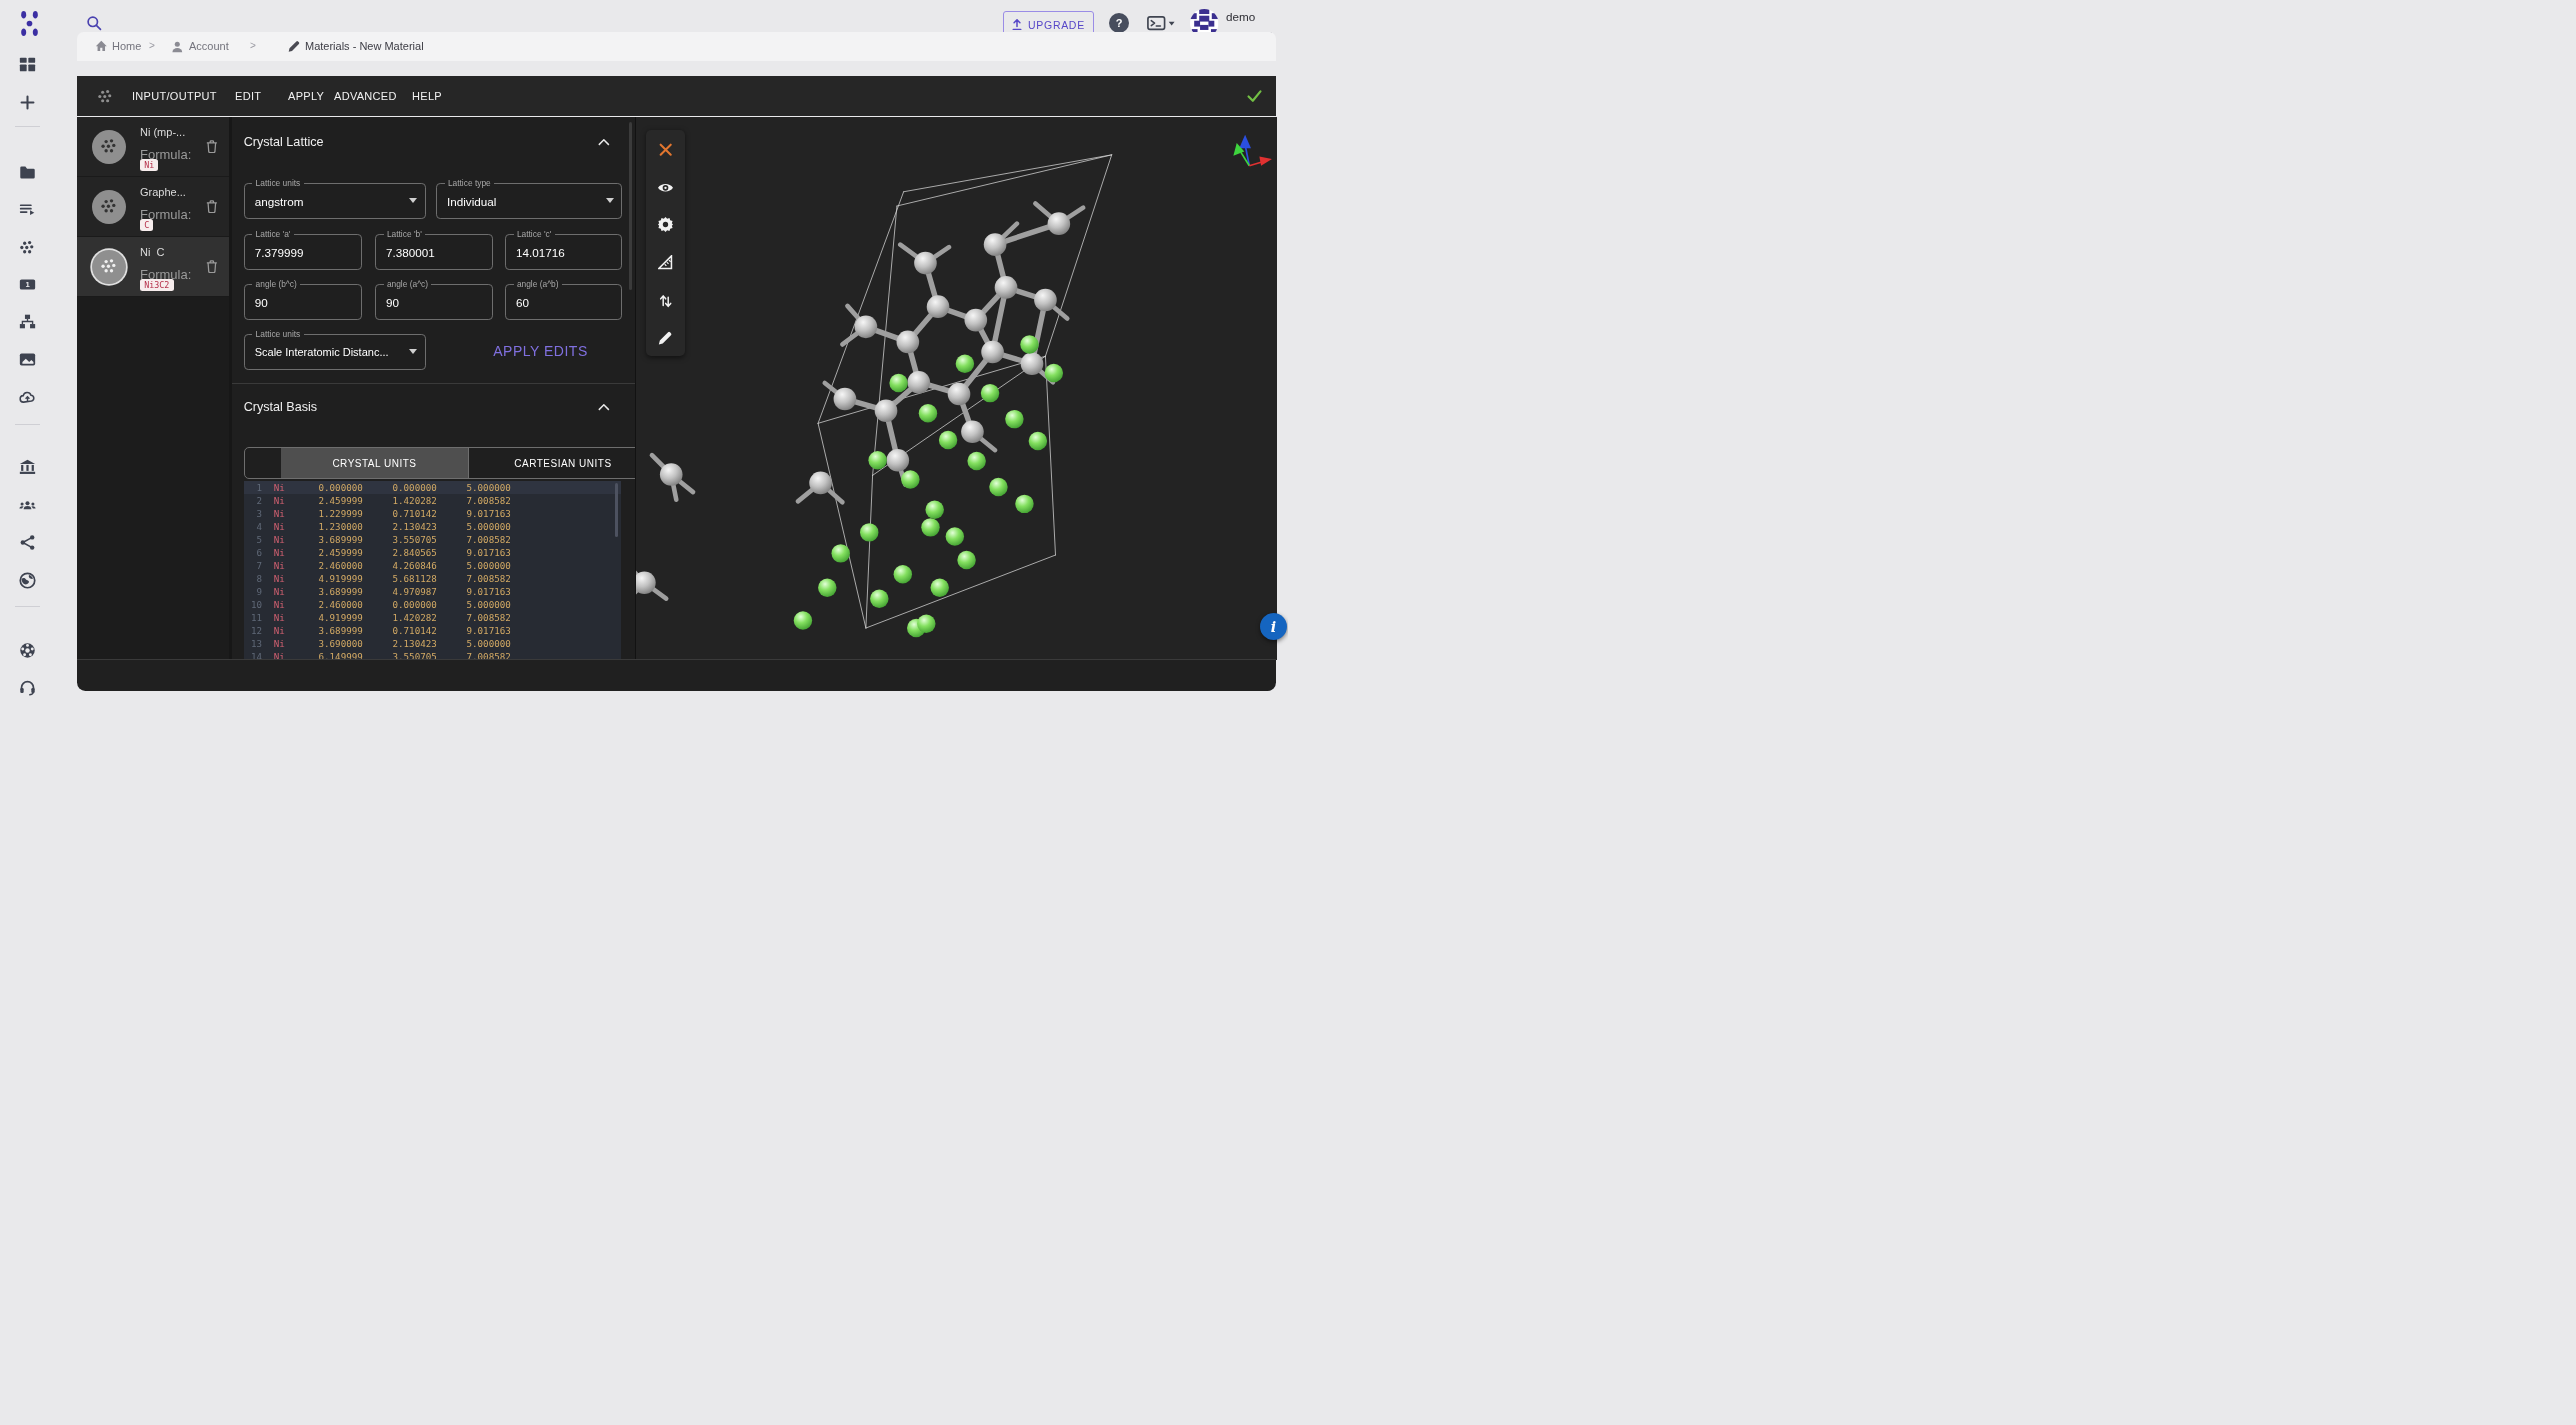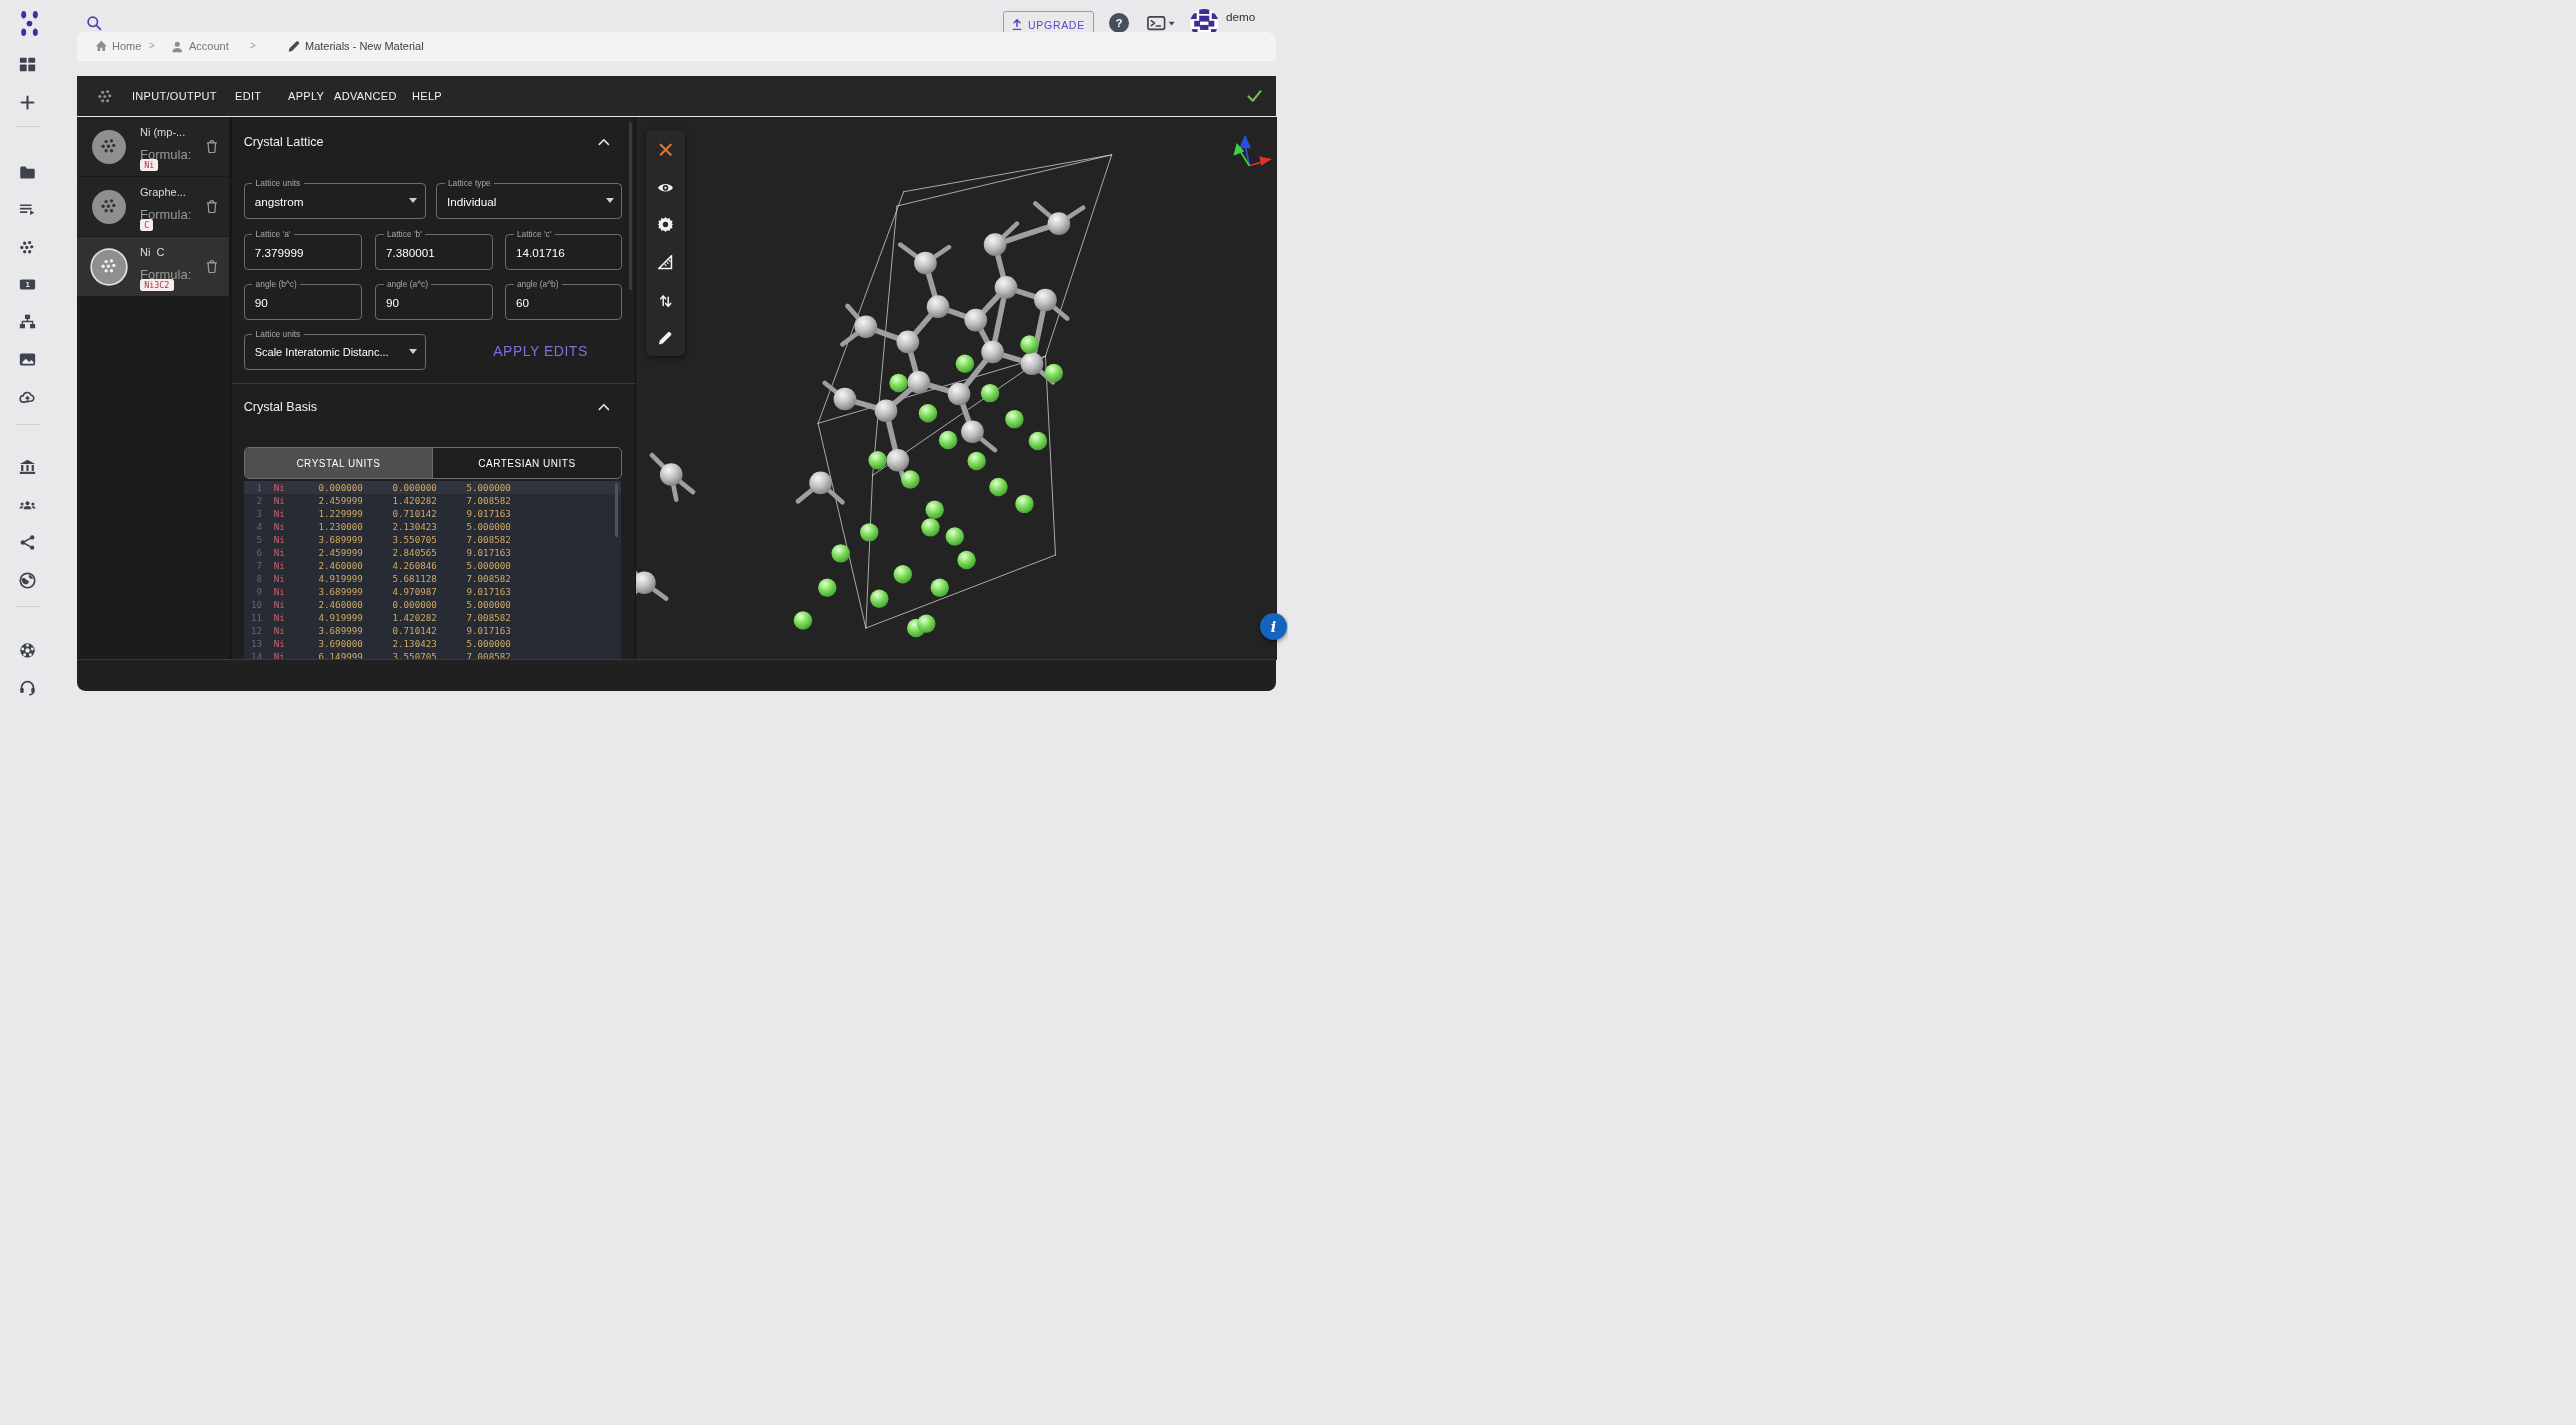--- a/index.html
+++ b/index.html
@@ -37,21 +37,21 @@
   
   #form-panel{position:absolute;left:155px;top:0;width:403px;height:543px;background:#1f1f1f;}
   .sec-title{position:absolute;left:11.7px;font-size:12.6px;color:#f0f0f0;}
   .collapse{position:absolute;cursor:pointer;}
   .field{position:absolute;border:0.8px solid #6e6e6e;border-radius:4.2px;}
   .field .lbl{position:absolute;top:-5.9px;left:7.5px;background:#1f1f1f;padding:0 3.4px;font-size:8.4px;color:#a8a8a8;white-space:nowrap;}
   .field .val{position:absolute;left:10px;top:50%;transform:translateY(-50%);font-size:11.7px;color:#fff;white-space:nowrap;}
   .field .car{position:absolute;right:7.5px;top:50%;transform:translateY(-58%);width:0;height:0;border-left:4.2px solid transparent;border-right:4.2px solid transparent;border-top:5px solid #d0d0d0;}
   .hr{position:absolute;left:0;width:403px;border-top:0.8px solid #3a3a3a;}
   
-  #basis-tabs{position:absolute;left:11.7px;top:330px;width:376px;height:30px;border:0.8px solid #6e6e6e;border-radius:5px;display:flex;overflow:hidden;}
+  #basis-tabs{position:absolute;left:11.7px;top:330px;width:376px;height:30px;border:0.8px solid #6e6e6e;border-radius:5px;display:flex;overflow:hidden;padding-left:36px;}
   .btab{flex:1;display:flex;align-items:center;justify-content:center;font-size:10px;letter-spacing:0.5px;color:#fff;cursor:pointer;}
   .btab.on{background:#4f4f4f;}
   .btab.off{background:transparent;border-left:0.8px solid #6e6e6e;}
   
   #basis-editor{position:absolute;left:11.7px;top:364px;width:377px;height:179px;background:#272b33;overflow:hidden;font-family:"DejaVu Sans Mono",monospace;font-size:9.2px;}
   .brow{display:flex;height:13px;line-height:13px;white-space:pre;}
   .brow.hl{background:#2f3440;}
   .b-ln{width:18.4px;text-align:right;color:#5f6877;}
   .b-el{width:22px;margin-left:11.7px;color:#d06070;}
   .b-x{width:67px;text-align:right;color:#d2a964;}

